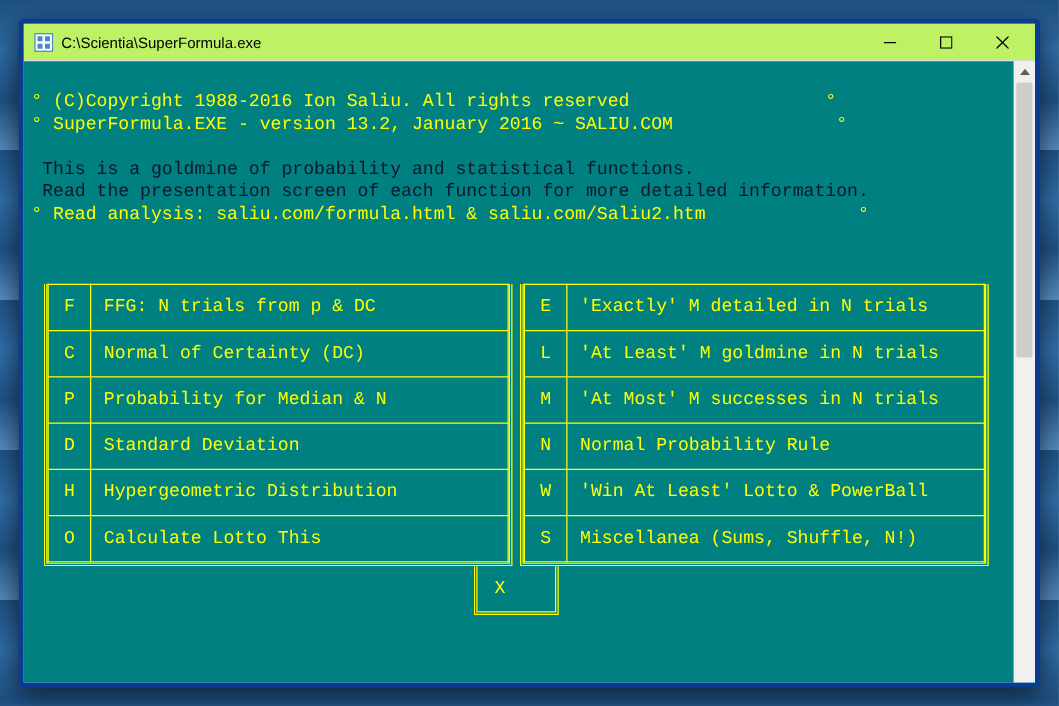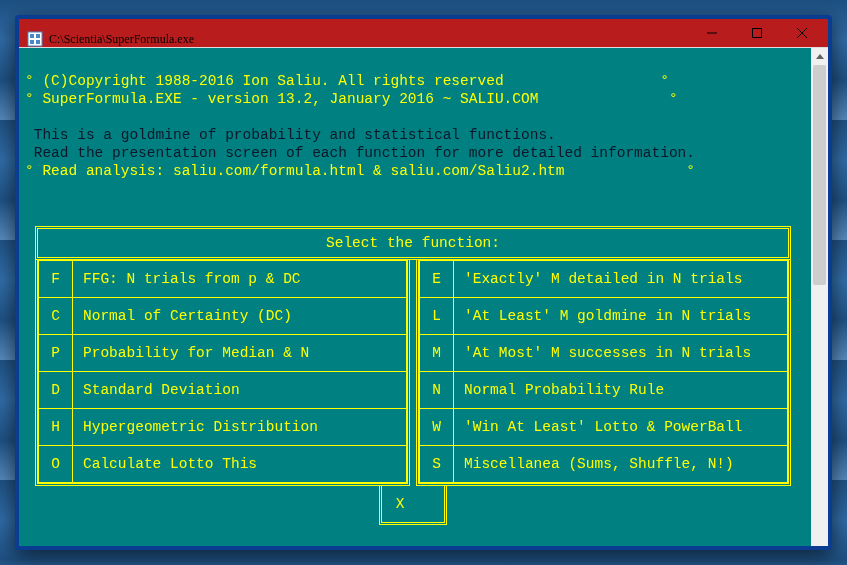--- a/index.html
+++ b/index.html
@@ -35,26 +35,26 @@
     border: 4px solid #0a3d91;
     border-radius: 4px;
     box-shadow: 0 0 0 1px #3b7dd8 inset, 0 6px 20px rgba(0,0,0,0.6);
     z-index: 1;
     display: flex;
     flex-direction: column;
     overflow: hidden;
   }
   .titlebar {
     height: 30px;
-    background: #b91c1c;
+    background: #bef264;
     border-bottom: 1px solid #ddd;
     display: flex;
-    align-items: flex-end;
+    align-items: center;
     padding: 0 4px 0 8px;
-    font-family: Liberation Serif, serif;
+    font-family: Liberation Sans, sans-serif;
     font-size: 12px;
     color: #000;
   }
   .titlebar .app-icon {
     width: 16px; height: 16px;
     margin-right: 6px;
     display: flex; align-items: center; justify-content: center;
   }
   .titlebar .title-text { flex: 1; }
   .win-controls { display: flex; }
@@ -177,21 +177,20 @@
             <line x1="10" y1="0" x2="0" y2="10" stroke="#000" stroke-width="1"></line>
           </svg>
       </div>
     </div>
   </div>
 
   <div class="console">
     <div class="console-inner">
 <div class="header-block"><span class="line"><span class="degree">°</span> <span>(C)Copyright 1988-2016 Ion Saliu. All rights reserved</span>                  <span class="degree">°</span></span><span class="line"><span class="degree">°</span> <span>SuperFormula.EXE - version 13.2, January 2016 ~ SALIU.COM</span>               <span class="degree">°</span></span><span class="line"> </span><span class="line cyan-text"> <span>This is a goldmine of probability and statistical functions.</span></span><span class="line cyan-text"> <span>Read the presentation screen of each function for more detailed information.</span></span><span class="line"><span class="degree">°</span> <span>Read analysis: saliu.com/formula.html &amp; saliu.com/Saliu2.htm</span>              <span class="degree">°</span></span></div>
       <div class="menu-grid" style="white-space: normal;">
-        <div class="menu-header">Select the function:</div>
         <div class="two-col">
           <div class="col">
             <table>
               <tbody>
                   <tr>
                     <td class="key">F</td>
                     <td>FFG: N trials from p &amp; DC</td>
                   </tr>
               <tr>
                     <td class="key">C</td>

